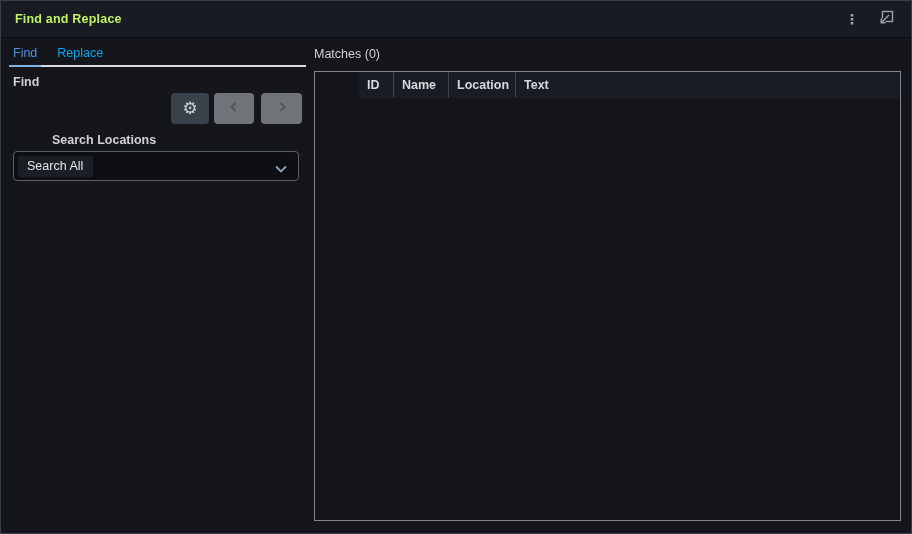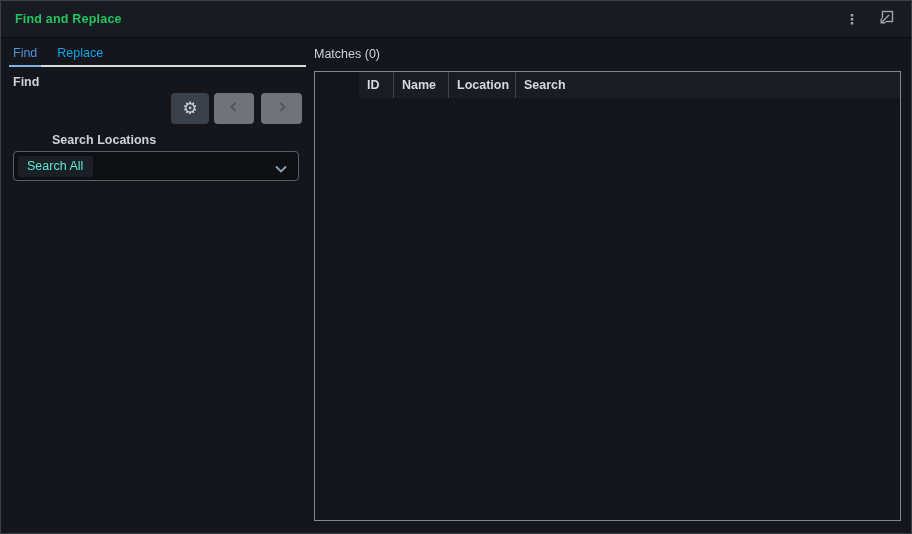--- a/index.html
+++ b/index.html
@@ -16,21 +16,21 @@
 
   
   .titlebar {
     position:absolute; left:0; top:0; right:0; height:37px;
     background:#181b21;
     border-bottom:1px solid #0b0c0f;
     display:flex; align-items:center;
   }
   .titlebar-title {
     margin-left:14px;
-    font-size:12.5px; font-weight:bold; color:#22c55e;
+    font-size:12.5px; font-weight:bold; color:#bef264;
     letter-spacing:.2px;
   }
   .titlebar-actions {
     margin-left:auto; margin-right:14px;
     display:flex; align-items:center; gap:12px;
   }
   .icon-btn {
     background:transparent; border:none; cursor:pointer;
     width:22px; height:24px;
     display:flex; align-items:center; justify-content:center;
@@ -95,21 +95,21 @@
     width:286px; height:30px;
     background:#0d0f13;
     border:1px solid #5a6068; border-radius:4px;
     display:flex; align-items:center;
     cursor:pointer;
   }
   .dropdown-chip {
     margin-left:4px;
     background:#1a1e25; border-radius:2px;
     padding:3px 10px 4px 9px;
-    font-size:12.5px; color:#5eead4;
+    font-size:12.5px; color:#e5e5e5;
   }
   .dropdown-chevron { position:absolute; right:10px; top:9px; }
 
   
   .matches-title {
     position:absolute; left:313px; top:46px;
     font-size:12.5px; font-weight:normal; color:#ced1d6;
   }
   .matches-table {
     position:absolute; left:313px; top:70px;
@@ -200,18 +200,18 @@
     </span>
   </div>
 
   <div class="matches-title">Matches (0)</div>
 
   <div class="matches-table">
     <div class="thead">
       <div class="th th-id">ID</div>
       <div class="th th-name">Name</div>
       <div class="th th-location">Location</div>
-      <div class="th th-value">Search</div>
+      <div class="th th-value">Text</div>
     </div>
     <div class="tbody"></div>
   </div>
 
 </div>
 
 </body></html>

